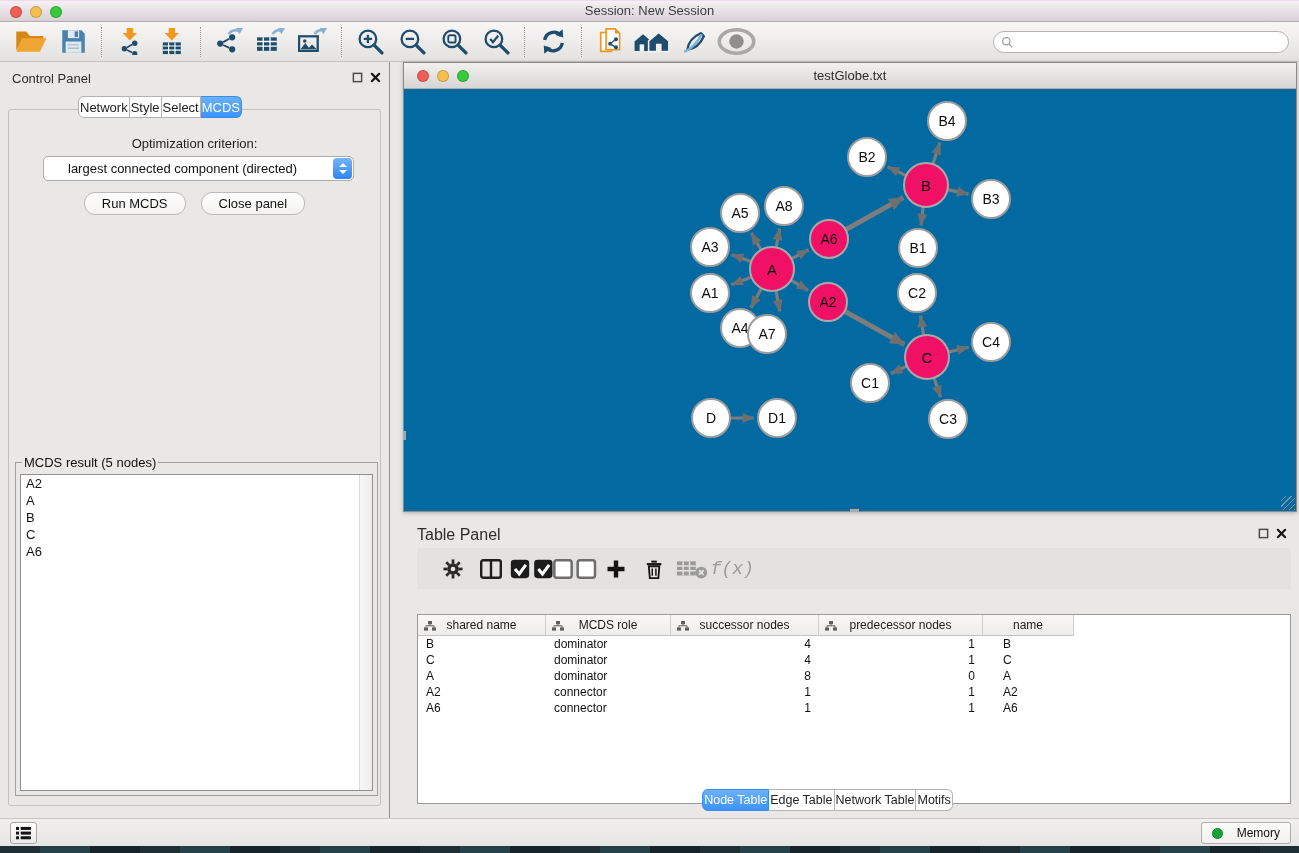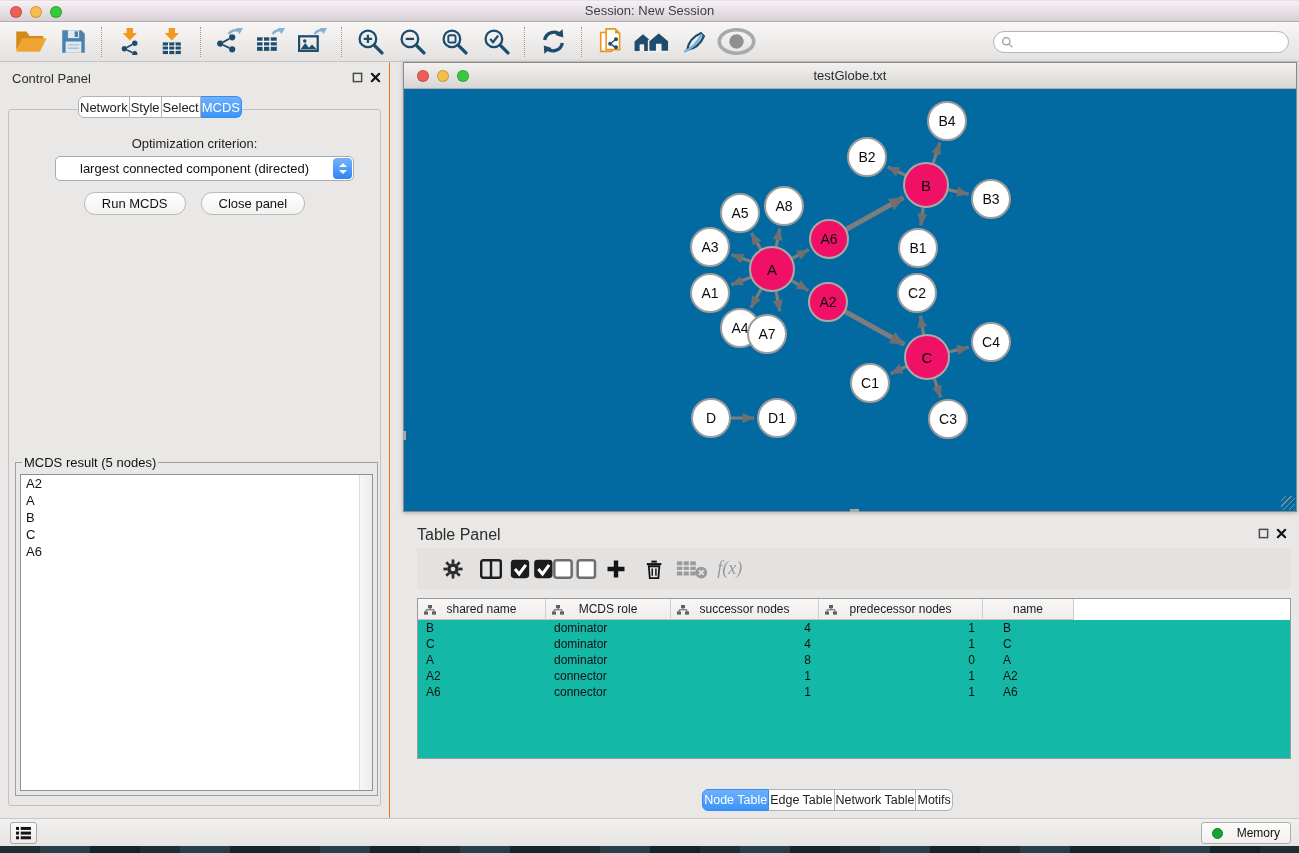--- a/index.html
+++ b/index.html
@@ -35,21 +35,21 @@
   .panel-close { position:absolute; top:9px; background:none; border:none; cursor:pointer; }
   .cp-body { position:absolute; left:8px; right:8px; top:47px; bottom:12px; border:1px solid #c3c1bf; border-radius:3px; }
   .tabrow { display:flex; }
   .cp-tabs { position:absolute; left:78px; top:34px; z-index:3; }
   .tab { height:22px; line-height:21px; padding:0 1px; font-size:13px; color:#222; background:#fff;
     border:1px solid #b3b3b3; border-left:none; cursor:pointer; white-space:nowrap; }
   .tab:first-child { border-left:1px solid #b3b3b3; border-radius:6px 0 0 6px; }
   .tab:last-child { border-radius:0 6px 6px 0; }
   .tab.active { background:linear-gradient(#6cb1fd,#3b93f9); border-color:#3a8cec; color:#fff; }
   .opt-label { position:absolute; left:0; right:0; top:26px; text-align:center; font-size:13px; color:#1e1e1e; }
-  .combo { position:absolute; left:46px; right:26px; top:46px; height:25px; background:#fff;
+  .combo { position:absolute; left:34px; right:26px; top:46px; height:25px; background:#fff;
     border:1px solid #ababab; border-radius:5px; display:flex; align-items:center; cursor:pointer; }
   .combo .combo-value { flex:1; font-size:13px; color:#111; padding-left:24px; text-align:left; }
   .combo .stepper { width:19px; height:21px; margin-right:1px; border-radius:4px;
     background:linear-gradient(#74b4fd,#2f84f6); display:flex; flex-direction:column; align-items:center; justify-content:center; gap:3px; }
   .chev-up { width:0; height:0; border-left:4px solid transparent; border-right:4px solid transparent; border-bottom:4px solid #fff; }
   .chev-dn { width:0; height:0; border-left:4px solid transparent; border-right:4px solid transparent; border-top:4px solid #fff; }
   .btn-row { position:absolute; left:0; right:0; top:82px; display:flex; justify-content:center; gap:15px; }
   .push-btn { height:23px; padding:0 17px; font-size:13px; color:#111; background:linear-gradient(#ffffff,#f3f2f1);
     border:1px solid #bdbbb9; border-radius:11px; cursor:pointer; font-family:"Liberation Sans",sans-serif; }
   .result-fieldset { position:absolute; left:6px; right:2px; top:345px; height:341px;
@@ -79,22 +79,22 @@
   .edge-mark-bottom { position:absolute; bottom:-1px; left:446px; width:9px; height:3px; background:#a9a9a9; }
 
   
   .table-panel { position:absolute; left:403px; top:520px; width:896px; height:298px; }
   .tp-title { position:absolute; left:14px; top:6px; font-size:16px; color:#2d2d2d; }
   .tp-toolbar { position:absolute; left:14px; right:8px; top:28px; height:41px; background:#e4e2e0;
     display:flex; align-items:center; padding-left:17px; gap:0; }
   .tp-btn { height:36px; min-width:38px; display:flex; align-items:center; justify-content:center;
     background:none; border:none; cursor:pointer; }
   .tp-btn svg { height:20px; }
-  .tp-btn .fx-text { font-family:Liberation Serif, serif; font-style:italic; font-size:18px; color:#9a9a9a; }
-  .tp-table { position:absolute; left:14px; right:8px; top:78px; height:161px; background:#14b8a6;
+  .tp-btn .fx-text { font-family:Liberation Mono, monospace; font-style:italic; font-size:18px; color:#9a9a9a; }
+  .tp-table { position:absolute; left:14px; right:8px; top:94px; height:190px; background:#ffffff;
     border:1px solid #9b9b9b; overflow:hidden; }
   .tp-header { display:flex; height:21px; }
   .th { position:relative; display:flex; align-items:center; justify-content:center;
     background:linear-gradient(#f8f7f6,#efedec); border-right:1px solid #cfcfcf; border-bottom:1px solid #c2c2c2;
     font-size:12px; color:#1b1b1b; }
   .th .col-icon { position:absolute; left:6px; top:5px; }
   .th-filler { flex:1; background:#fff; }
   .tr { display:flex; height:16px; align-items:center; font-size:12px; color:#111; }
   .td { overflow:hidden; white-space:nowrap; padding:0 8px; }
   .td.num { text-align:right; }

